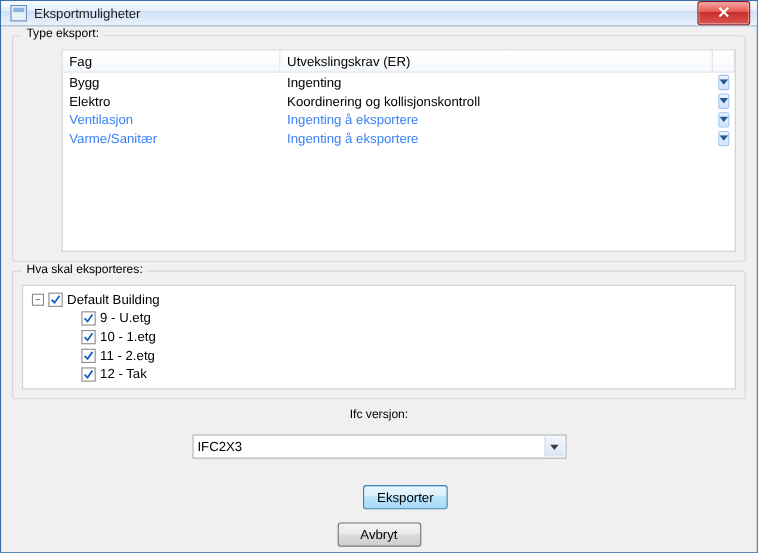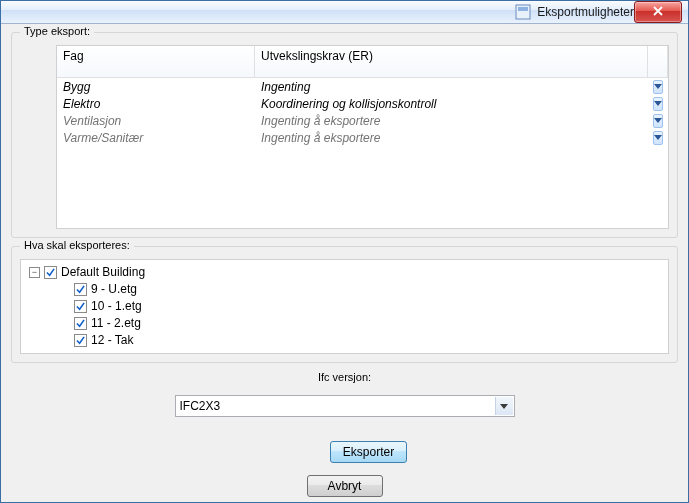--- a/index.html
+++ b/index.html
@@ -19,21 +19,21 @@
     position: relative;
     display: flex;
     flex-direction: column;
   }
   .titlebar {
     height: 30px;
     background: linear-gradient(to bottom, #f9fcff 0%, #e4eefb 40%, #cfe0f7 41%, #e9f2fd 100%);
     border-bottom: 1px solid #a0b4d0;
     display: flex;
     align-items: center;
-    justify-content: flex-end;
+    justify-content: space-between;
     padding: 0 0 0 8px;
   }
   .titlebar .title {
     color: #1a1a1a;
     font-size: 12px;
   }
   .titlebar .icon {
     width: 16px; height: 16px;
     margin-right: 6px;
     display: inline-block;
@@ -98,49 +98,48 @@
   .listview {
     background: #fff;
     border: 1px solid #d0d0d0;
     height: 184px;
     box-sizing: border-box;
     display: flex;
     flex-direction: column;
   }
   .listview .headers {
     display: flex;
-    height: 32px;
+    height: 20px;
     user-select: none;
     font-size: 12px;
   }
   .listview .headers .hcell {
     box-sizing: border-box;
     border-right: 1px solid #e0e0e0;
     border-bottom: 1px solid #e0e0e0;
     background: linear-gradient(to bottom, #ffffff 0%, #f5f8fc 100%);
     padding: 3px 6px;
     color: #000;
   }
   .listview .rows {
     flex: 1;
     overflow: hidden;
-    font-style: italic;
   }
   .listview .row {
     display: flex;
     height: 17px;
     align-items: center;
   }
   .listview .cell {
     box-sizing: border-box;
     padding: 0 6px;
     font-size: 12px;
     white-space: nowrap;
   }
-  .listview .row.disabled .cell { color: #737373; }
+  .listview .row.disabled .cell { color: #3b82f6; }
   .col-fag { width: 198px; }
   .col-er  { flex: 1; position: relative; }
   .col-dd  { width: 20px; display:flex; align-items:center; justify-content:center; cursor:default; }
   .dd-arrow {
     width: 17px; height: 14px;
     background: linear-gradient(to bottom, #eaf3ff 0%, #cfe3fb 100%);
     border: 1px solid #9ec2ef;
     border-radius: 2px;
     display:flex; align-items:center; justify-content:center;
     box-sizing: border-box;

